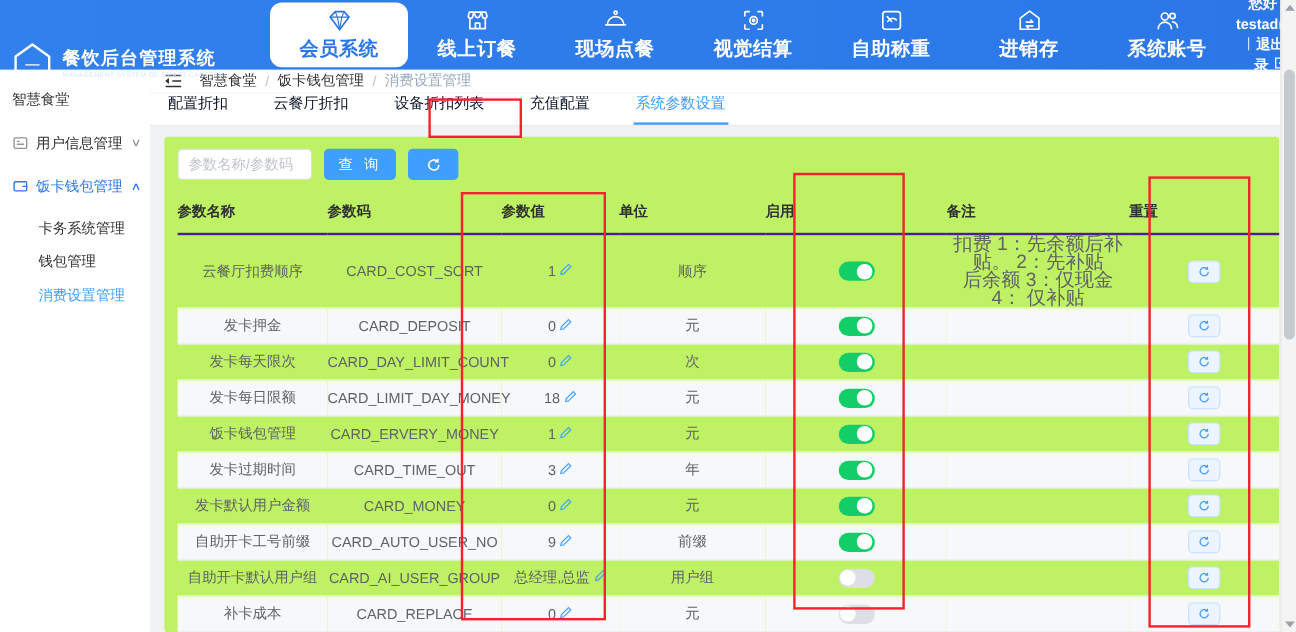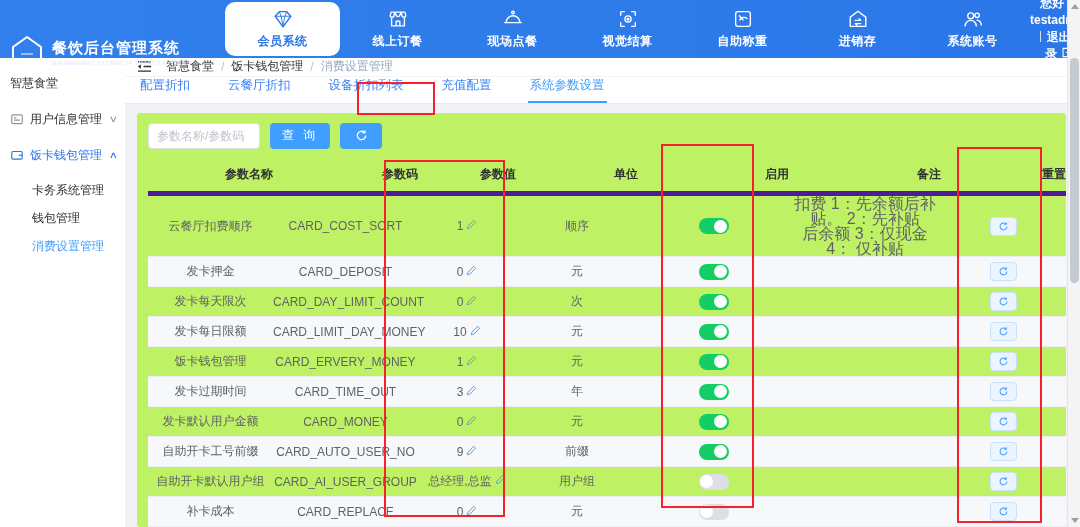--- a/index.html
+++ b/index.html
@@ -10,21 +10,21 @@
   body{font-family:"Liberation Sans","DejaVu Sans",sans-serif;background:#f0f2f5;position:relative;font-size:12px;color:#606266;}
 
   
   .header{position:absolute;left:0;top:0;width:1067px;height:58px;background:linear-gradient(90deg,#3180ec,#2b77e8);display:flex;align-items:center;z-index:5;}
   .logo{display:flex;align-items:center;gap:8px;padding-left:10px;width:225px;flex:0 0 auto;margin-top:47px;}
   .logo-badge{width:34px;height:38px;flex:0 0 auto;}
   .logo-text .t1{color:#fff;font-size:15px;font-weight:bold;letter-spacing:1px;}
   .logo-text .t2{color:#d7e6fb;font-size:5.5px;letter-spacing:.4px;margin-top:2px;}
   .nav{display:flex;flex:0 0 auto;height:58px;}
   .nav-item{width:115px;height:58px;display:flex;flex-direction:column;align-items:center;justify-content:center;gap:3px;color:#fff;cursor:pointer;position:relative;}
-  .nav-item .nav-label{font-size:12px;font-weight:bold;letter-spacing:.5px;}
+  .nav-item .nav-label{font-size:16px;font-weight:bold;letter-spacing:.5px;}
   .nav-item.active{background:#fff;border-radius:10px;height:54px;margin-top:2px;color:var(--header-bg);}
   .nav-item.active .nav-label{color:var(--header-bg);}
   .nav-item .icon svg{display:block;}
   .account{margin-left:auto;width:128px;color:#fff;font-size:12px;font-weight:bold;text-align:center;line-height:17px;padding-right:6px;}
   .account .divider{display:inline-block;width:1px;height:11px;background:#cfe0f8;margin:0 6px;vertical-align:-1px;}
   .account .icon svg{vertical-align:-2px;}
 
   
   .body-wrap{position:absolute;top:58px;left:0;width:1067px;height:469px;display:flex;}
   .sidebar{width:125px;background:#fff;flex:0 0 auto;padding-top:2px;}
@@ -38,34 +38,34 @@
   .spacer8{height:8px;}
   .spacer6{height:6px;}
 
   .content{flex:1;display:flex;flex-direction:column;background:#f0f2f5;}
   .crumb-bar{background:#fff;height:27px;display:flex;align-items:center;padding-left:12px;border-bottom:1px solid #f2f3f5;}
   .fold{margin-right:14px;cursor:pointer;display:flex;}
   .crumb{display:flex;align-items:center;gap:7px;color:#303133;}
   .crumb .sep{color:#c0c4cc;}
   .crumb .last{color:#97a8be;}
   .tab-bar{background:#fff;height:33px;display:flex;align-items:flex-end;padding-left:15px;gap:38px;border-bottom:1px solid #e8eaec;}
-  .tab{font-size:12.5px;color:#3b82f6;padding-bottom:9px;cursor:pointer;position:relative;}
+  .tab{font-size:12.5px;color:#0f172a;padding-bottom:9px;cursor:pointer;position:relative;}
   .tab.active{color:var(--accent);}
   .tab.active::after{content:"";position:absolute;left:-2px;right:-2px;bottom:0;height:2px;background:var(--accent);}
 
   .card{background:#bef264;margin:9px 12px 0 12px;flex:1;border-radius:3px;padding:9px 0 0 11px;}
   .search-row{display:flex;align-items:center;gap:10px;height:28px;margin-bottom:8px;}
   .search-input{width:112px;height:26px;border:1px solid #dcdfe6;border-radius:4px;padding:0 8px;font-size:12px;color:#606266;outline:none;}
   .search-input::placeholder{color:#c0c4cc;}
   .btn-primary{height:26px;padding:0 12px;background:var(--accent);color:#fff;border:none;border-radius:4px;font-size:12px;letter-spacing:3px;cursor:pointer;}
   .btn-icon{width:42px;height:26px;background:var(--accent);border:none;border-radius:4px;cursor:pointer;display:flex;align-items:center;justify-content:center;}
 
   
   table{border-collapse:collapse;table-layout:fixed;width:918px;}
-  th{height:36px;font-size:12px;color:#303133;font-weight:bold;text-align:right;border-bottom:5px solid #4c1d95;}
+  th{height:36px;font-size:12px;color:#303133;font-weight:bold;text-align:left;border-bottom:2px solid #4c1d95;}
   td{height:30px;text-align:center;font-size:12px;color:#606266;border-bottom:1px solid #ebeef5;}
   tr.tall td{height:40px;}
   tbody tr:nth-child(even) td{background:#f6f8fa;}
   .val{white-space:nowrap;}
   .val .icon{margin-left:3px;}
   .val .icon svg{vertical-align:-1px;}
   .remark{font-size:16px;line-height:15px;white-space:pre-line;color:#606266;}
   .switch{display:inline-block;width:30px;height:16px;border-radius:8px;position:relative;cursor:pointer;vertical-align:middle;}
   .switch.on{background:var(--green);}
   .switch.off{background:#dcdfe6;}
@@ -336,21 +336,21 @@
                     <svg width="11" height="11" viewBox="0 0 16 16" fill="none" stroke="#409eff" stroke-width="1.5">
                       <path d="M13 8a5 5 0 1 1-1.5-3.6"></path>
                       <path d="M12 1.8v2.9H9.1"></path>
                     </svg>
                   </span>
                 </button></td>
             </tr>
             <tr>
               <td>发卡每日限额</td>
               <td>CARD_LIMIT_DAY_MONEY</td>
-              <td class="val"><span>10</span><span class="icon">
+              <td class="val"><span>18</span><span class="icon">
                   <svg width="11" height="11" viewBox="0 0 16 16" fill="none" stroke="#409eff" stroke-width="1.4">
                     <path d="m11.3 2 2.7 2.7L5.3 13.4 2 14l.6-3.3Z"></path>
                   </svg>
                 </span></td>
               <td>元</td>
               <td><div class="switch on"><div class="knob"></div></div></td>
               <td></td>
               <td><button class="reset-btn">
                   <span class="icon">
                     <svg width="11" height="11" viewBox="0 0 16 16" fill="none" stroke="#409eff" stroke-width="1.5">

